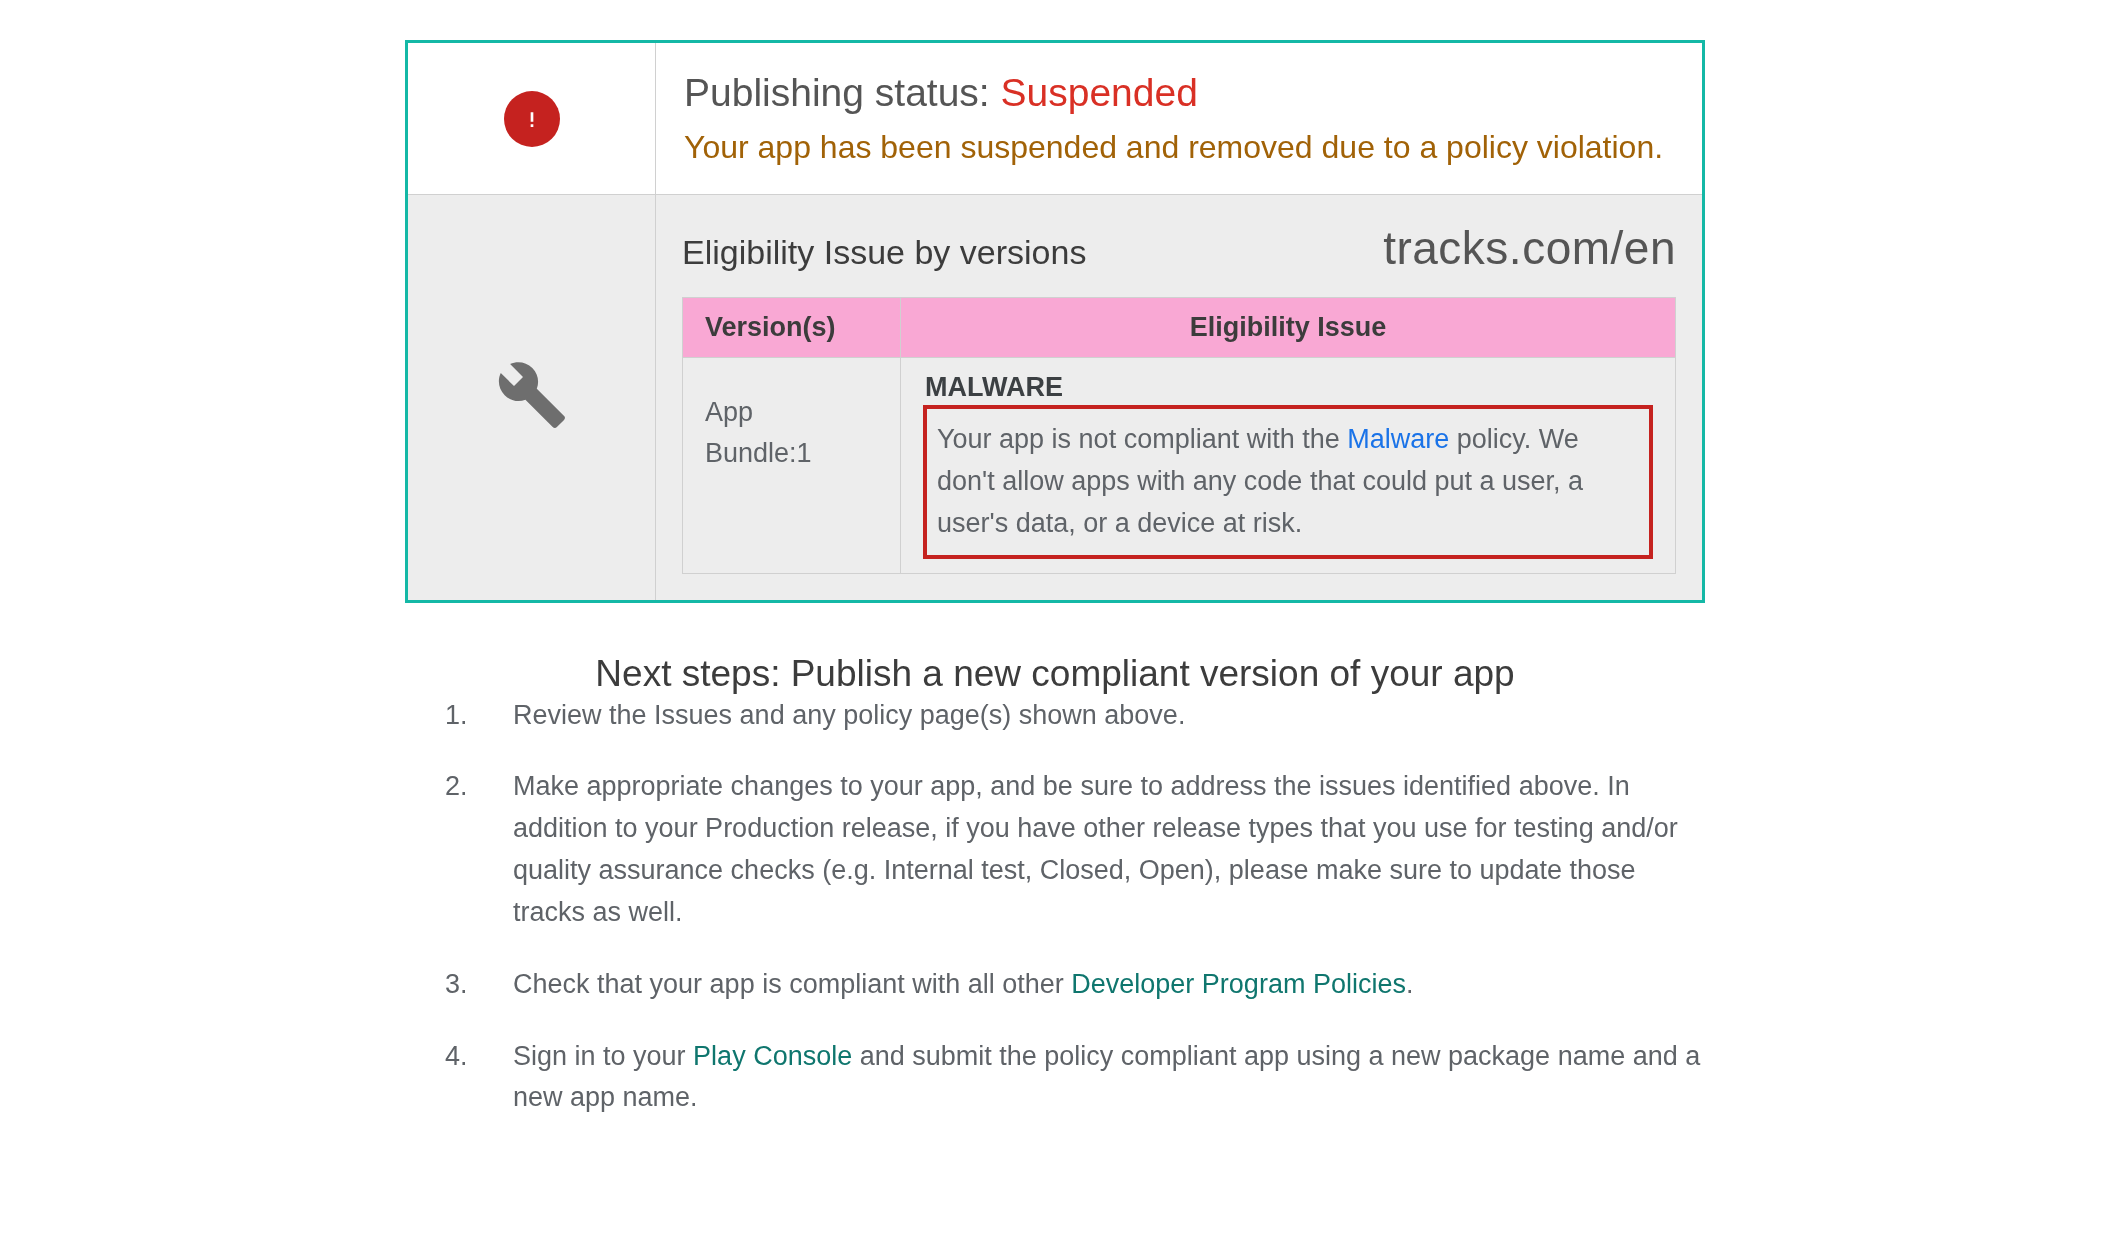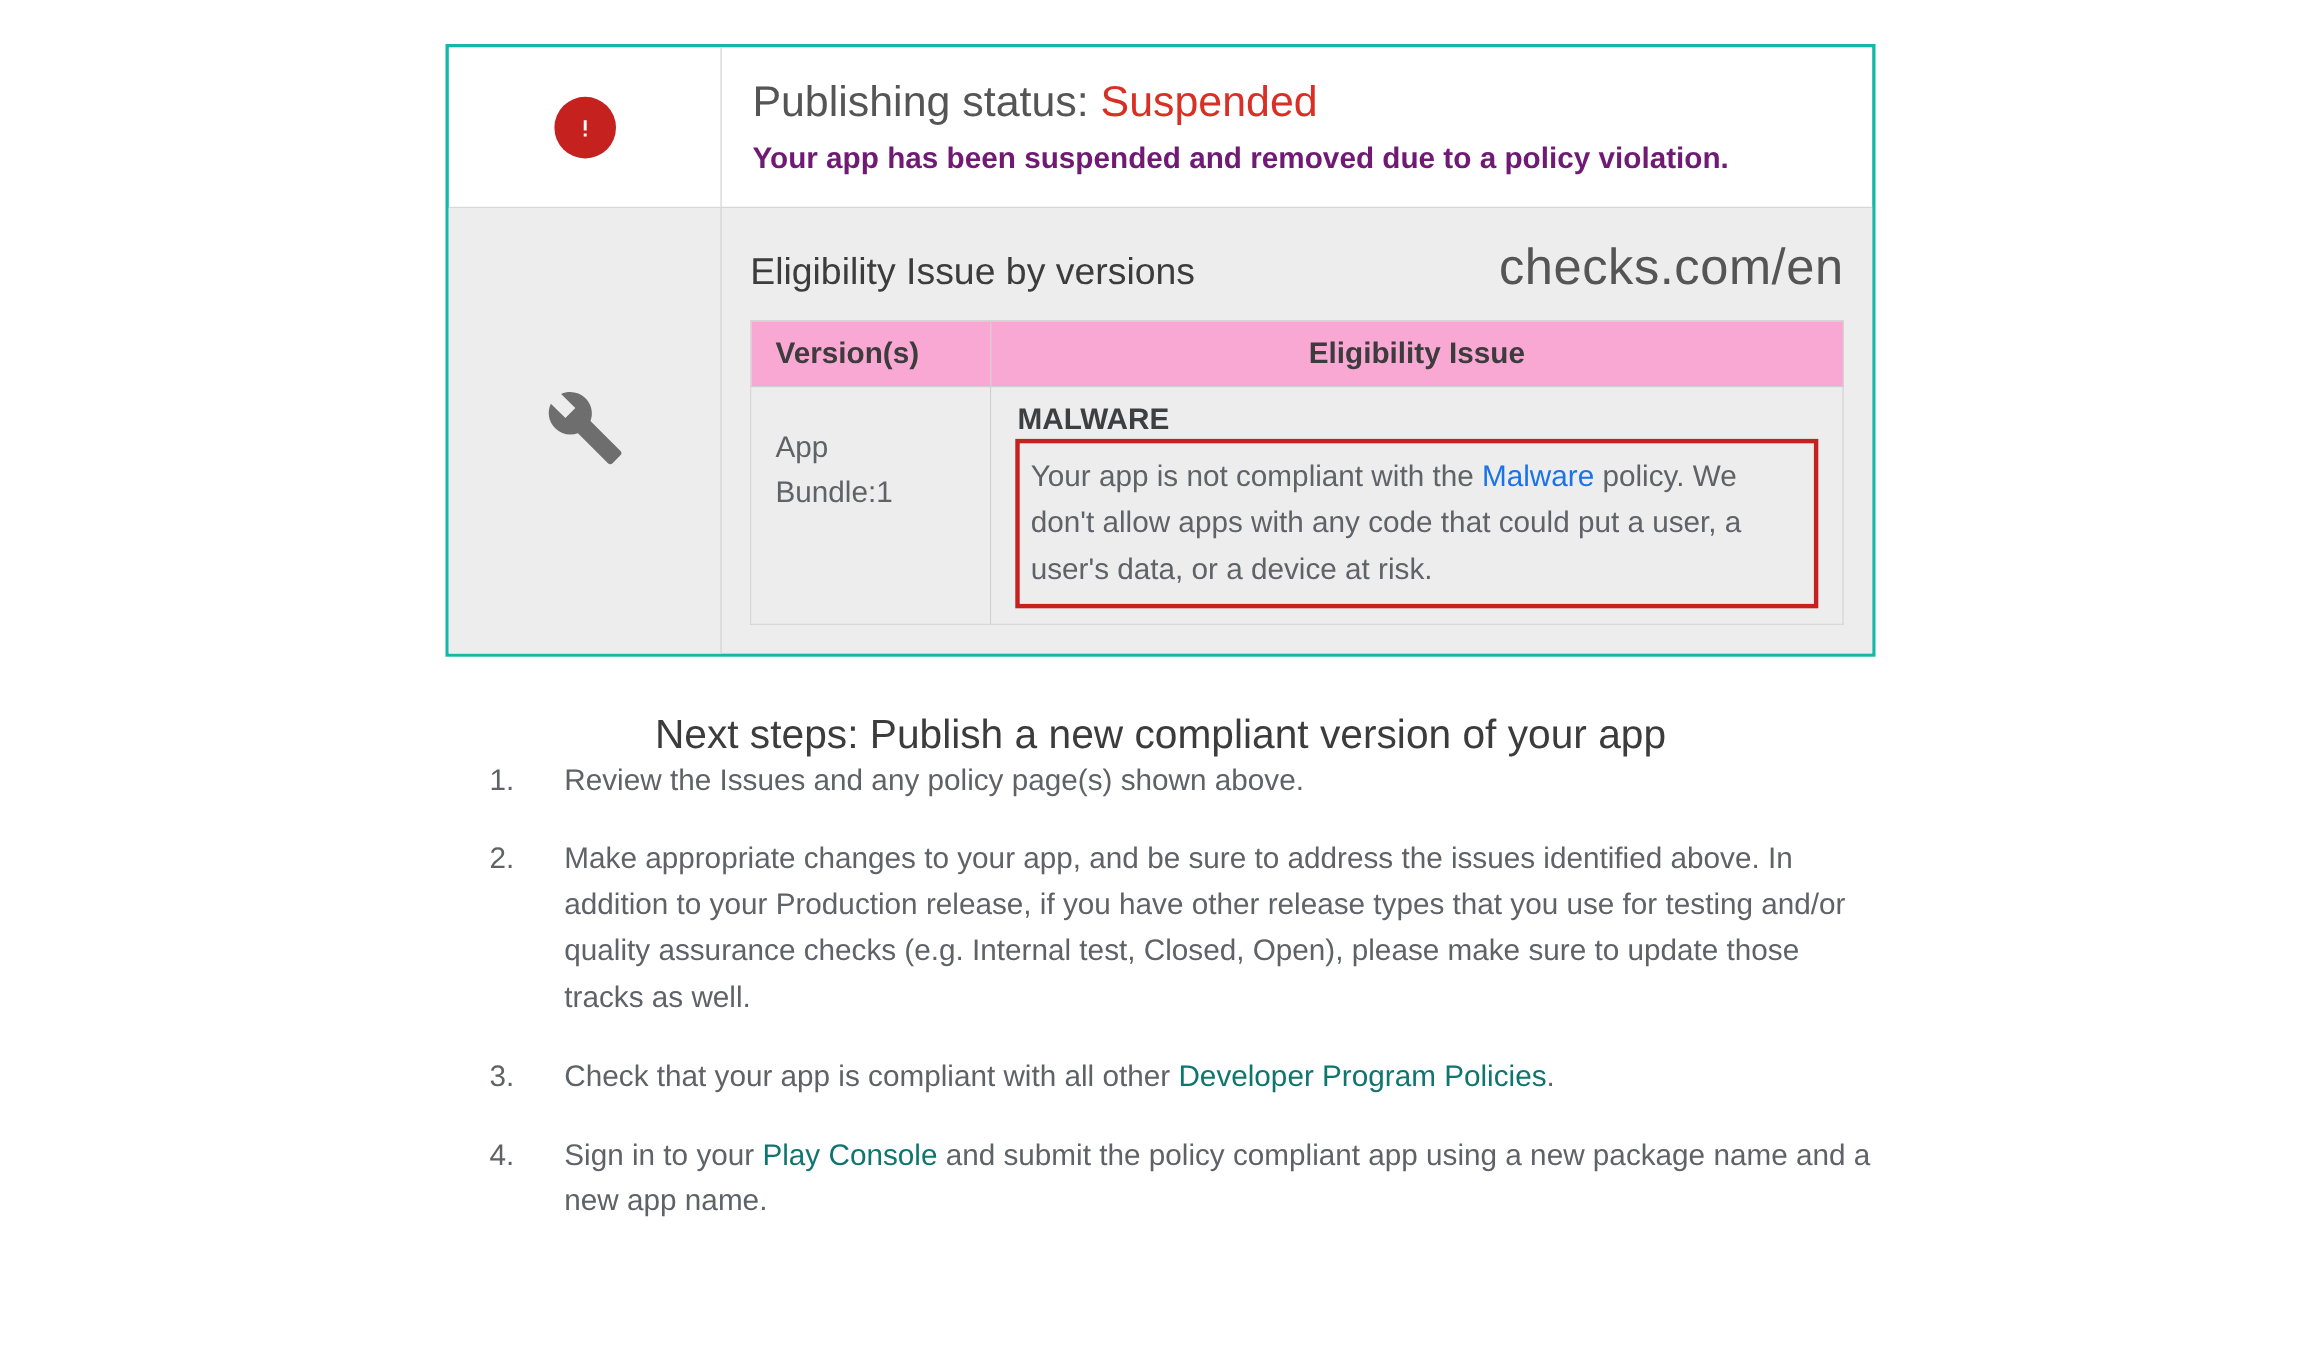--- a/index.html
+++ b/index.html
@@ -58,23 +58,23 @@
     .status-title {
       font-size: 39px;
       color: #555;
       font-weight: 400;
       margin-bottom: 14px;
     }
     .status-value {
       color: #d93025;
     }
     .status-desc {
-      font-size: 27px;
-      color: #701a75;
-      font-weight: 700;
+      font-size: 32px;
+      color: #a16207;
+      font-weight: 400;
     }
     .eligibility-row {
       background: #ededed;
     }
     .eligibility-icon-cell {
       width: 248px;
       display: flex;
       align-items: center;
       justify-content: center;
       border-right: 1px solid #d0d0d0;
@@ -214,21 +214,21 @@
       <div class="eligibility-icon-cell">
         <div class="wrench-icon">
           <svg viewBox="0 0 24 24">
               <path d="M22.7 19l-9.1-9.1c.9-2.3.4-5-1.5-6.9-2-2-5-2.4-7.4-1.3L9 6 6 9 1.6 4.7C.4 7.1.9 10.1 2.9 12.1c1.9 1.9 4.6 2.4 6.9 1.5l9.1 9.1c.4.4 1 .4 1.4 0l2.3-2.3c.5-.4.5-1.1.1-1.4z"></path>
             </svg>
         </div>
       </div>
       <div class="eligibility-content-cell">
         <div class="eligibility-header">
           <div class="eligibility-title">Eligibility Issue by versions</div>
-          <div class="watermark">checks.com/en</div>
+          <div class="watermark">tracks.com/en</div>
         </div>
         <table class="issue-table">
           <thead>
             <tr>
               <th>Version(s)</th>
               <th>Eligibility Issue</th>
             </tr>
           </thead>
           <tbody>
             <tr>

